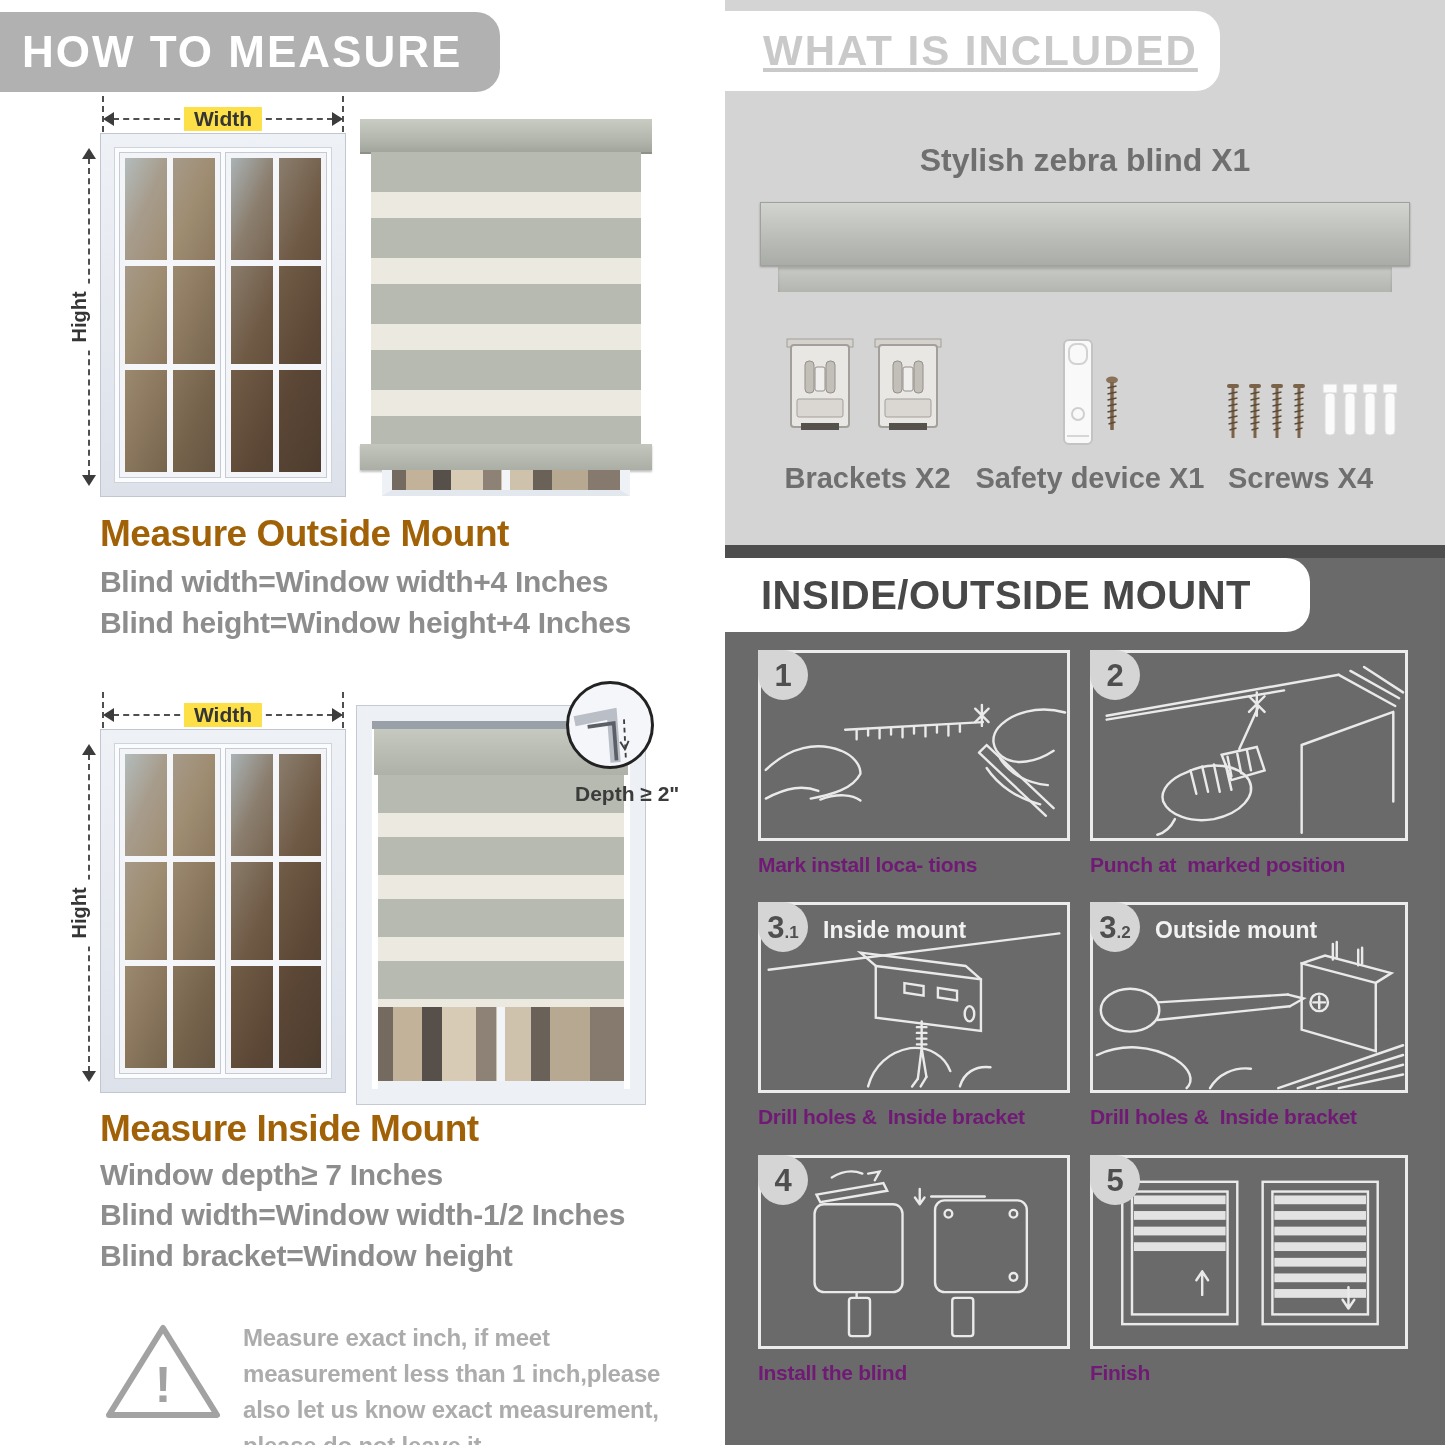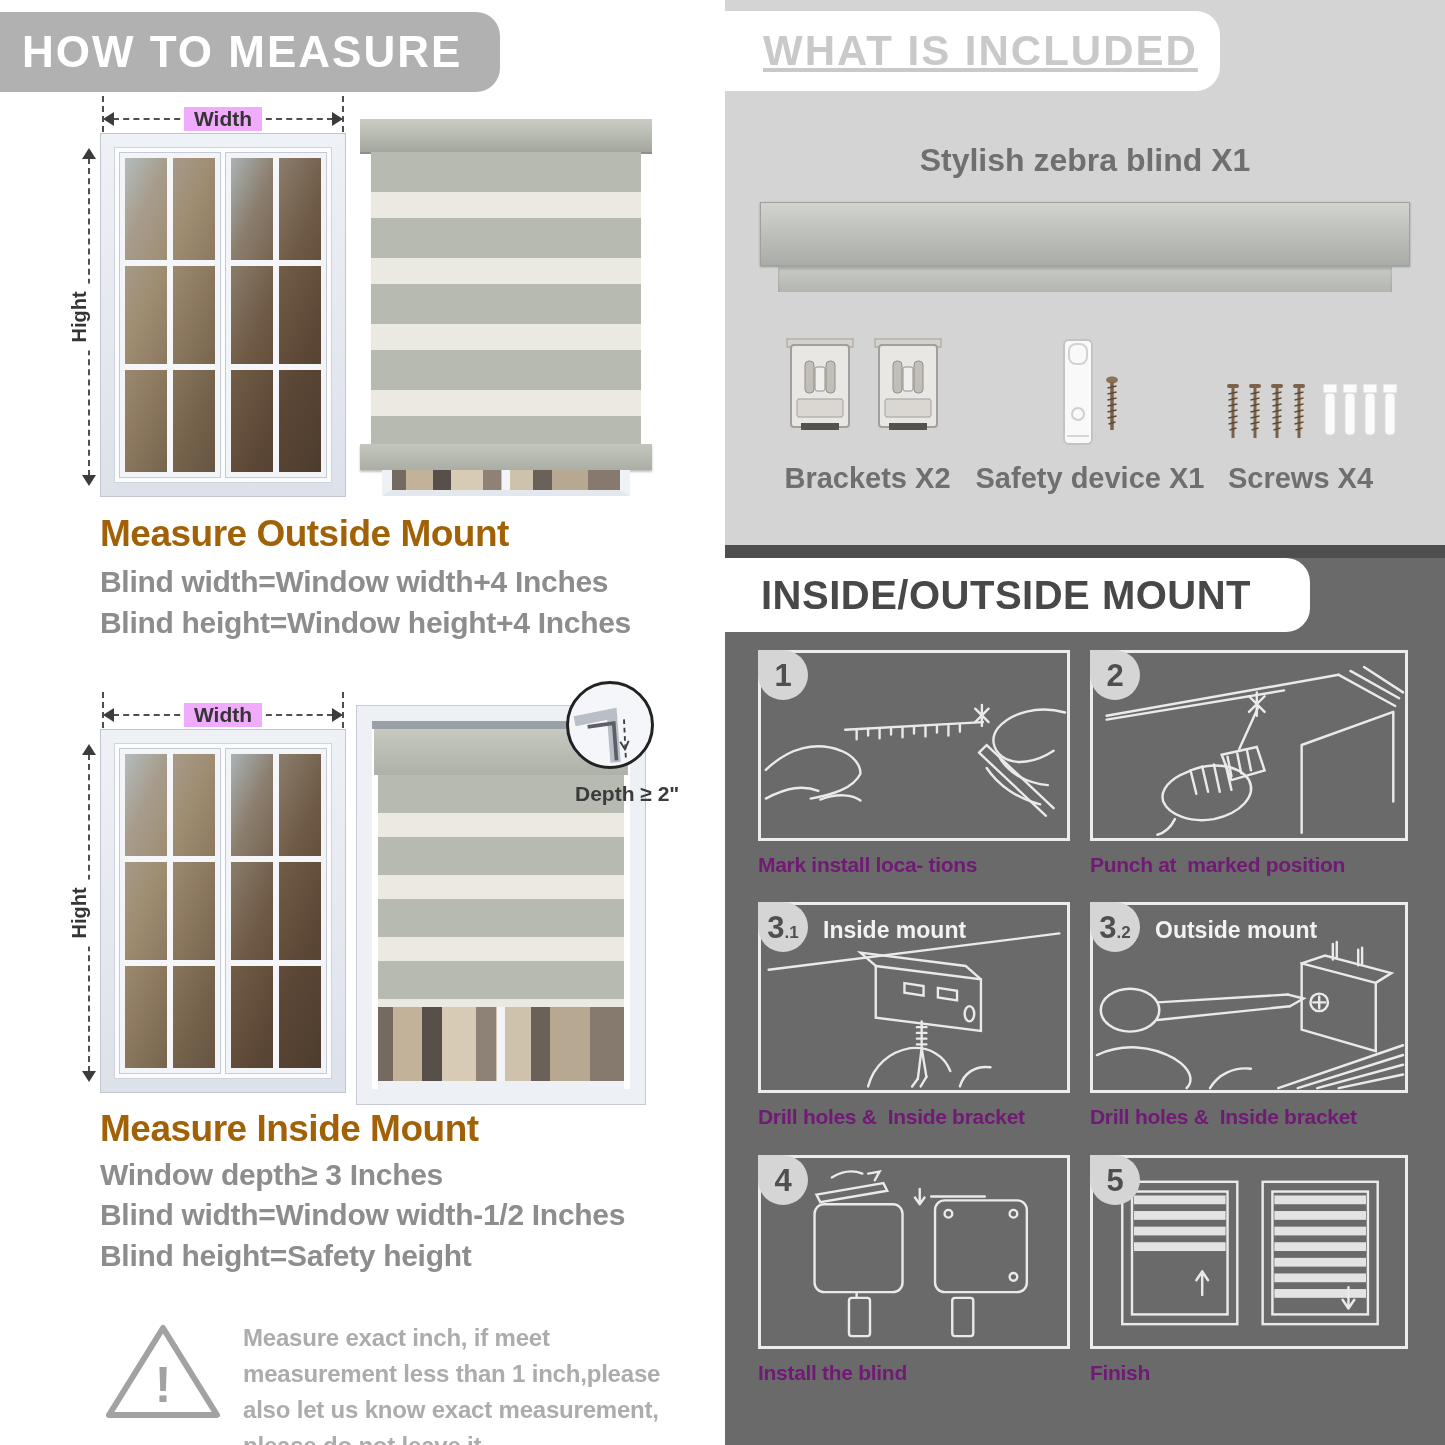--- a/index.html
+++ b/index.html
@@ -21,21 +21,21 @@
   
   .dim-w{position:absolute;height:30px;}
   .dim-w .line{position:absolute;left:10px;right:10px;top:14px;border-top:2px dashed #4f4f4f;}
   .dim-w .ah-l{position:absolute;left:0;top:8px;width:0;height:0;
     border:7px solid transparent;border-right:11px solid #3c3c3c;border-left:none;}
   .dim-w .ah-r{position:absolute;right:0;top:8px;width:0;height:0;
     border:7px solid transparent;border-left:11px solid #3c3c3c;border-right:none;}
   .dim-w .tick-l{position:absolute;left:-1px;top:-8px;height:46px;border-left:2px dashed #4f4f4f;}
   .dim-w .tick-r{position:absolute;right:-1px;top:-8px;height:46px;border-left:2px dashed #4f4f4f;}
   .dim-w .lbl{position:absolute;left:50%;top:15px;transform:translate(-50%,-50%);
-    background:#f0abfc;padding:0 10px;font-size:21px;font-weight:700;color:#353535;}
+    background:#fde047;padding:0 10px;font-size:21px;font-weight:700;color:#353535;}
   .dim-h{position:absolute;width:30px;}
   .dim-h .line{position:absolute;top:10px;bottom:10px;left:14px;border-left:2px dashed #4f4f4f;}
   .dim-h .ah-t{position:absolute;top:0;left:8px;width:0;height:0;
     border:7px solid transparent;border-bottom:11px solid #3c3c3c;border-top:none;}
   .dim-h .ah-b{position:absolute;bottom:0;left:8px;width:0;height:0;
     border:7px solid transparent;border-top:11px solid #3c3c3c;border-bottom:none;}
   .dim-h .lbl{position:absolute;left:-28px;top:50%;transform:translate(0,-50%) rotate(-90deg);
     font-size:20px;font-weight:700;color:#353535;background:#fff;padding:0 8px;}
 
   
@@ -201,23 +201,23 @@
     <svg viewBox="0 0 88 88" width="82" height="82">
       <path d="M6 40 L46 32 L50 84" stroke="#b9bec7" stroke-width="11" fill="none"></path>
       <path d="M20 46 L48 42 L51 82" stroke="#5c6066" stroke-width="4" fill="none"></path>
       <line x1="59" y1="38" x2="61" y2="80" stroke="#3f3f3f" stroke-width="2" stroke-dasharray="5 4"></line>
       <path d="M55 62 l5 8 l4 -9" stroke="#3f3f3f" stroke-width="2" fill="none"></path>
     </svg>
   </div>
   <div class="depth-note" style="left:575px;top:782px;">Depth ≥ 2"</div>
 
   <div class="sec-title" style="left:100px;top:1108px;">Measure Inside Mount</div>
-  <div class="formula" style="left:100px;top:1158px;">Window depth≥ 3 Inches</div>
+  <div class="formula" style="left:100px;top:1158px;">Window depth≥ 7 Inches</div>
   <div class="formula" style="left:100px;top:1198px;">Blind width=Window width-1/2 Inches</div>
-  <div class="formula" style="left:100px;top:1239px;">Blind height=Safety height</div>
+  <div class="formula" style="left:100px;top:1239px;">Blind bracket=Window height</div>
 
   <svg class="abs" style="left:98px;top:1318px;" width="130" height="106" viewBox="0 0 130 106">
     <path d="M65 10 L119 97 H11 Z" fill="none" stroke="#a2a2a2" stroke-width="6" stroke-linejoin="round"></path>
     <text x="65" y="84" text-anchor="middle" font-size="50" font-weight="700" fill="#a2a2a2" font-family="Liberation Sans, sans-serif">!</text>
   </svg>
   <div class="warning-text" style="left:243px;top:1320px;width:420px;">Measure exact inch, if meet measurement less than 1 inch,please also let us know exact measurement, please do not leave it</div>
 
   <div class="right-col">
 
     <div class="included">

